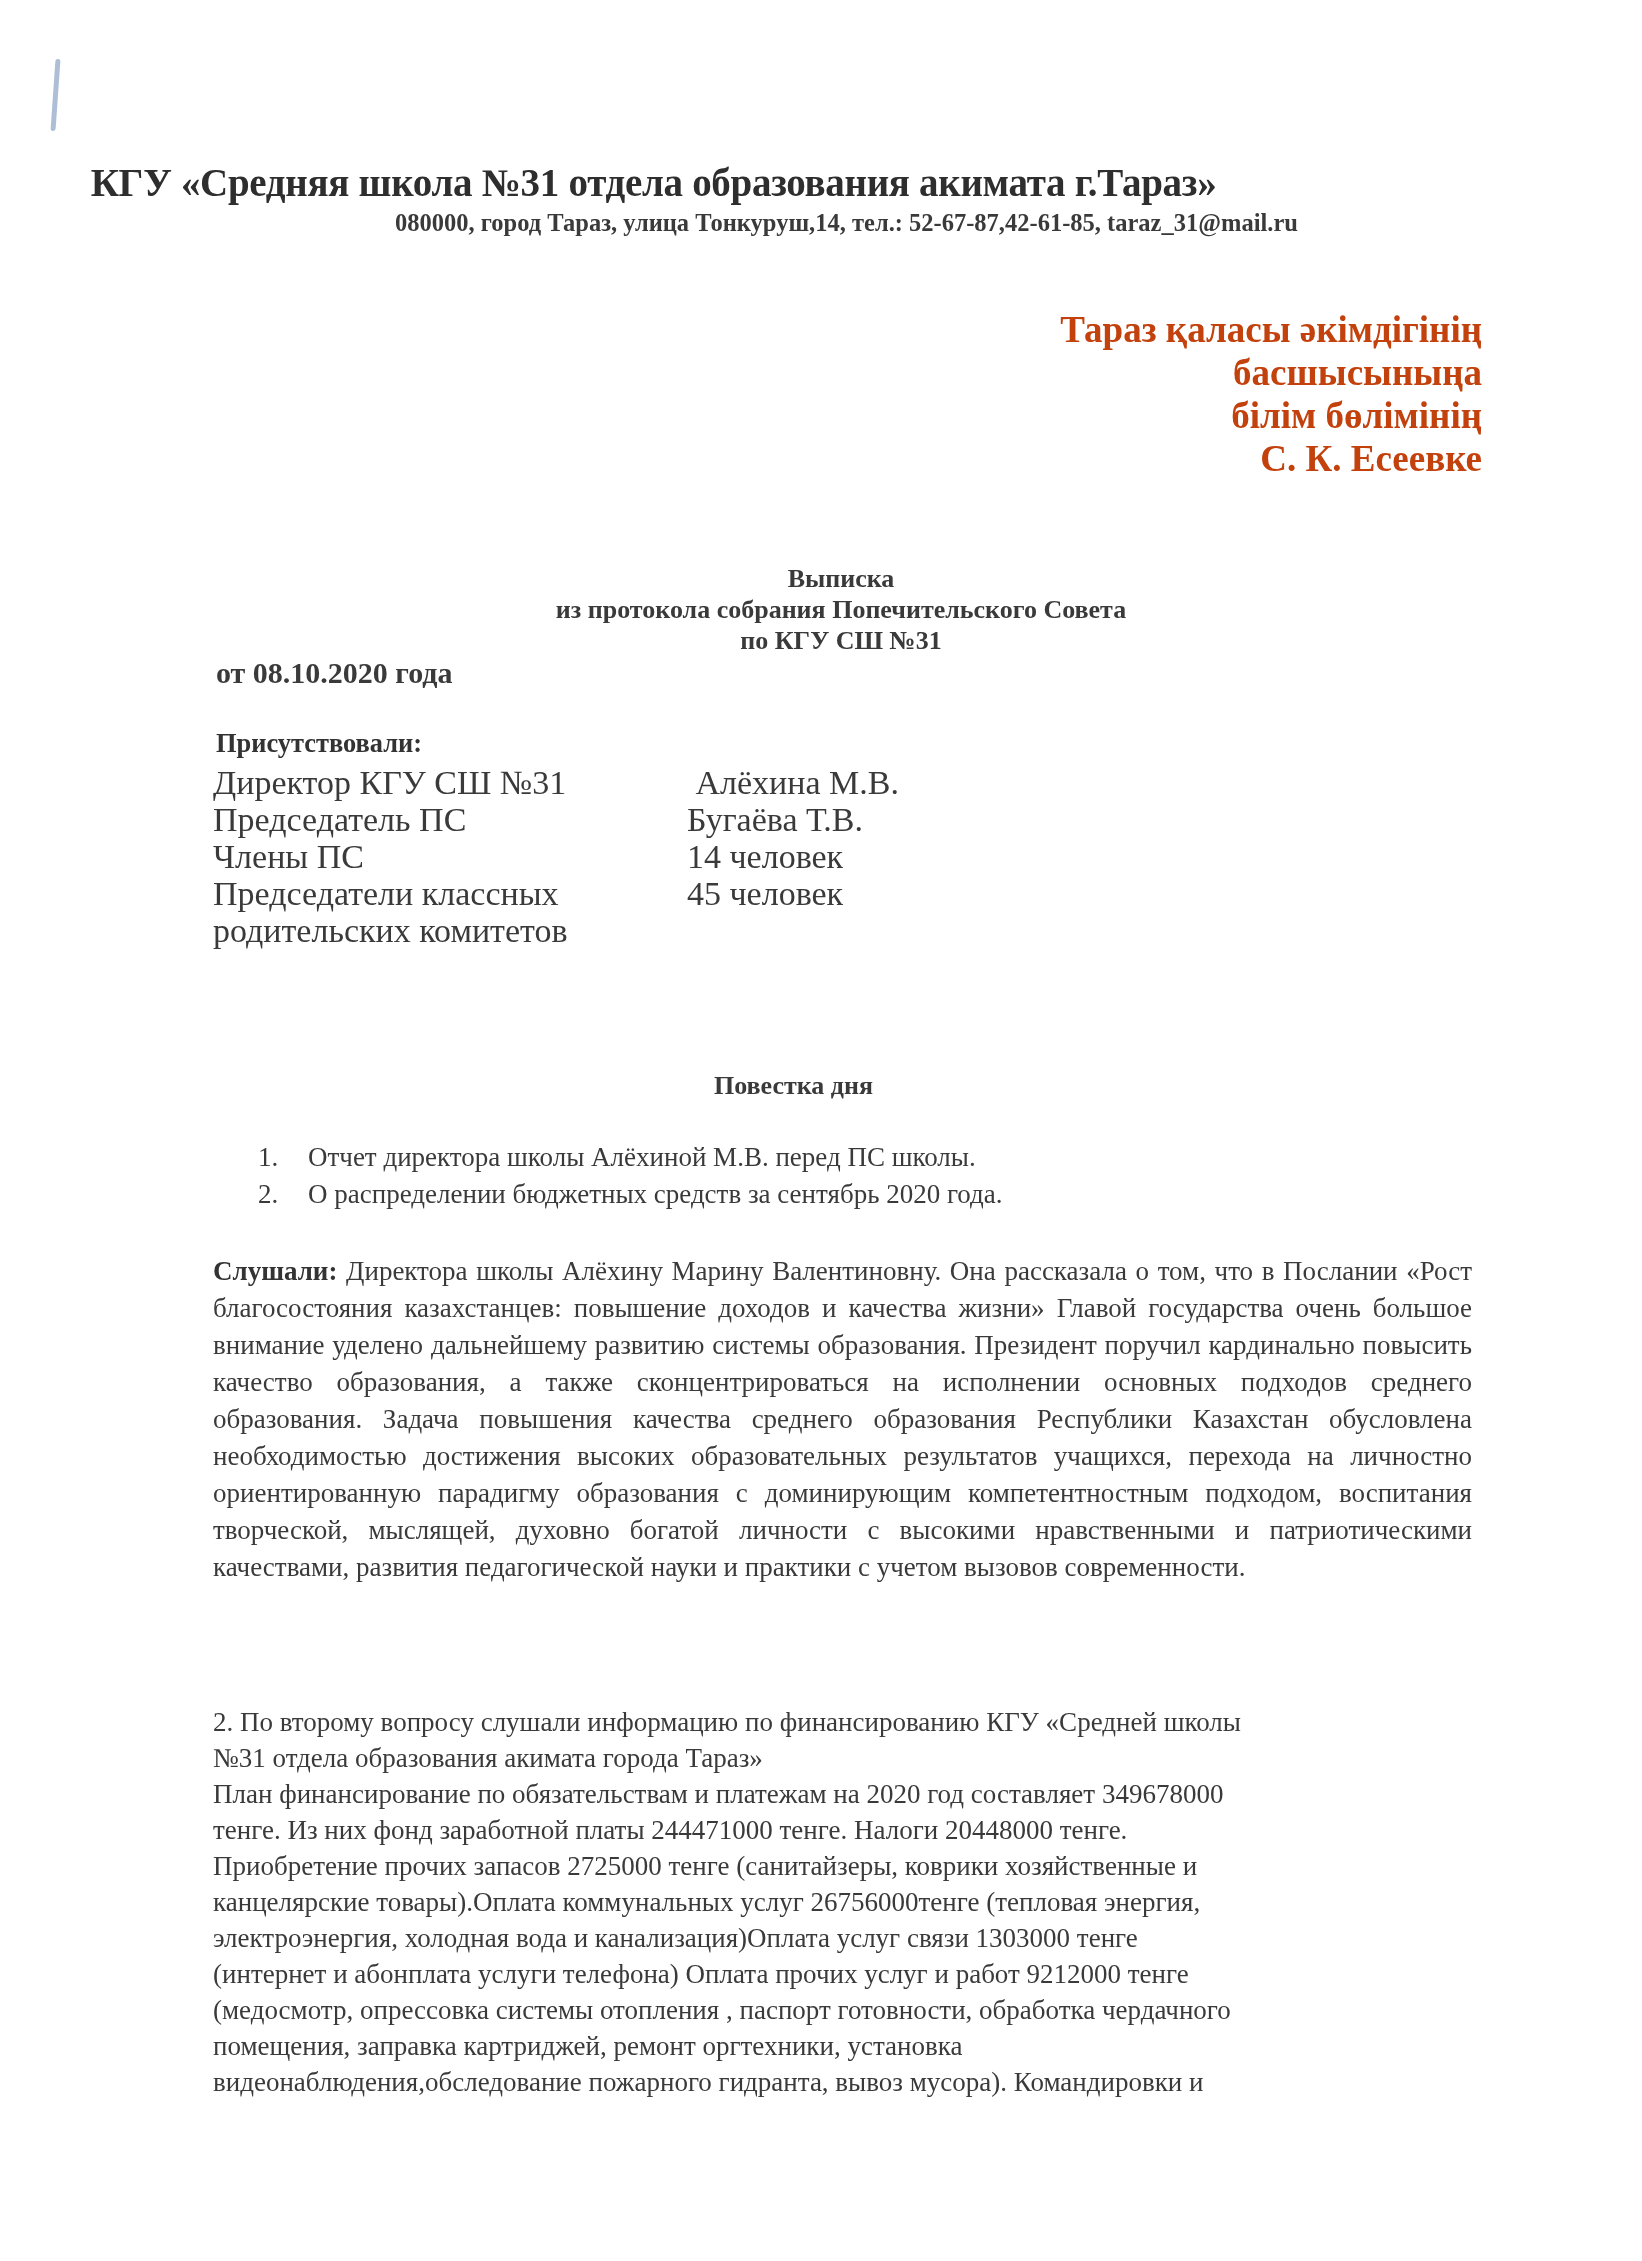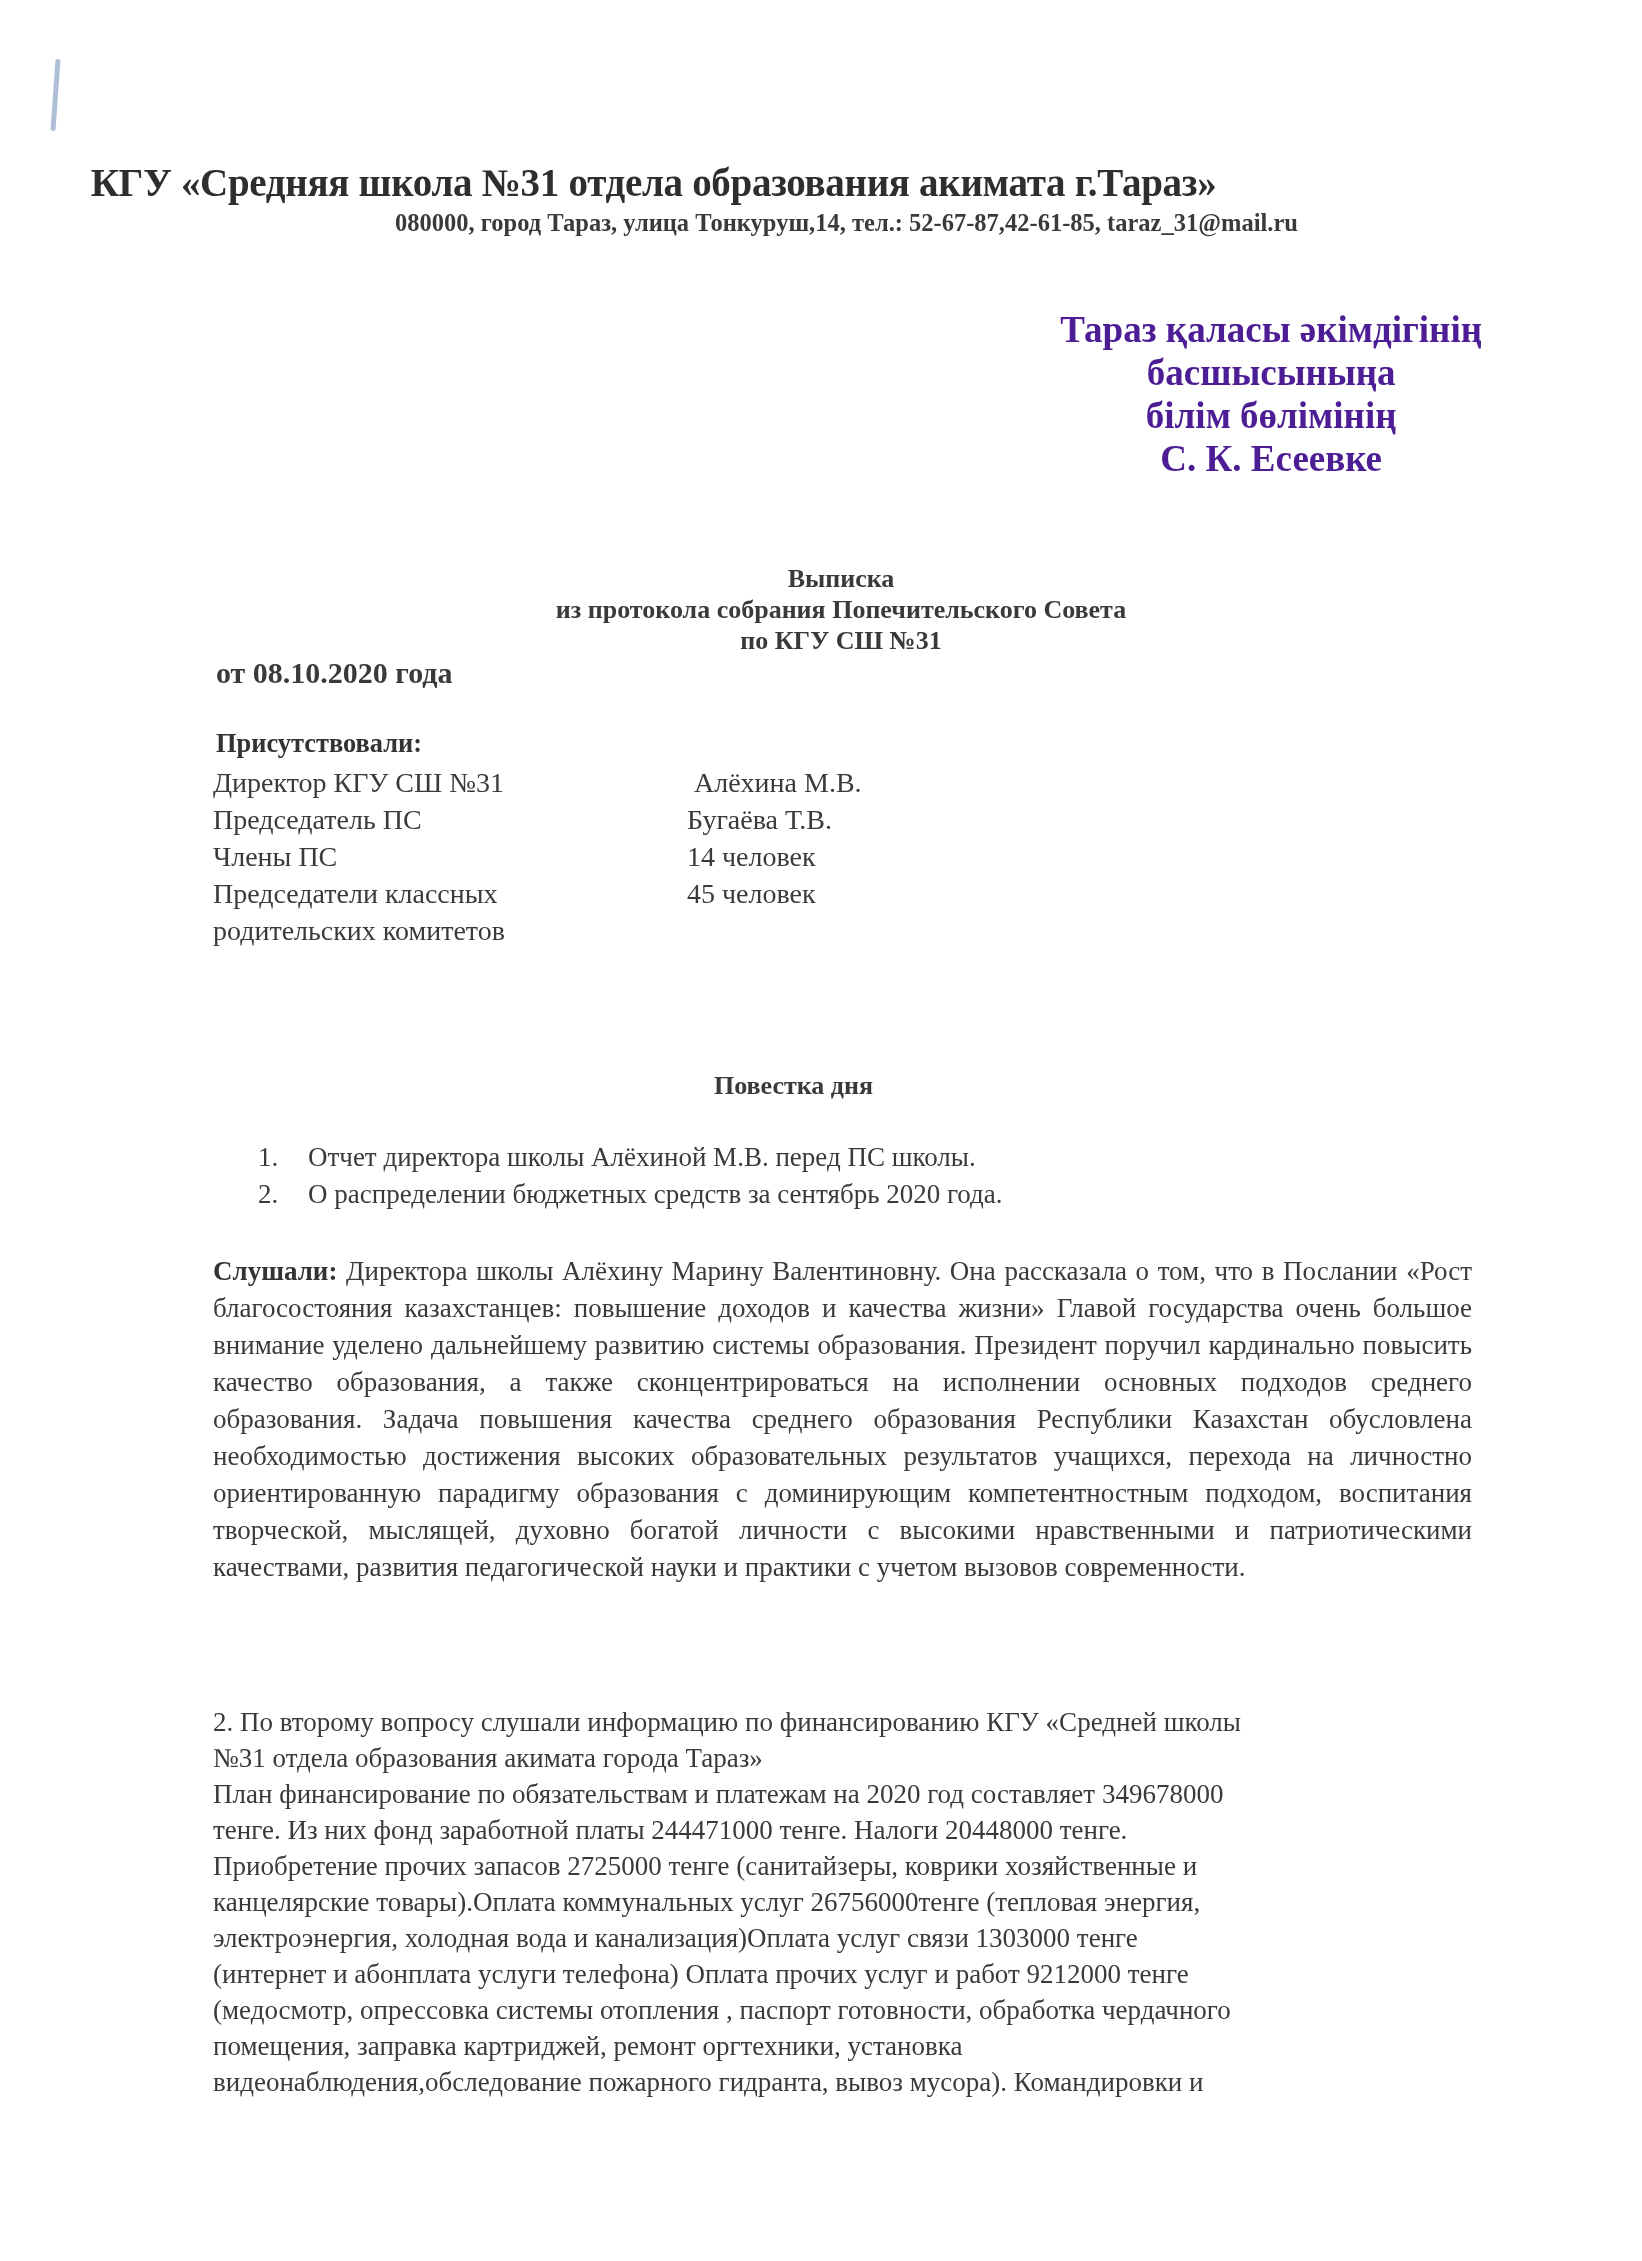--- a/index.html
+++ b/index.html
@@ -5,27 +5,27 @@
   html, body { margin:0; padding:0; background:#ffffff; }
   body { width:1643px; height:2261px; position:relative; overflow:hidden;
          font-family:"Liberation Serif","DejaVu Serif",serif; color:#3a3a3a; }
   .abs { position:absolute; }
   .pen-mark { left:53px; top:59px; width:5.2px; height:72px; background:#9fb3cf;
               border-radius:2.6px; transform:rotate(4deg); opacity:.85; }
   .header-title { left:0; width:1307px; top:160px; text-align:center;
                   font-size:39px; font-weight:bold; color:#2e2e2e; letter-spacing:-0.3px; }
   .header-addr { left:0; width:1643px; top:209px; text-align:center;
                  font-size:24.5px; font-weight:bold; color:#3a3a3a; padding-left:50px; box-sizing:border-box; }
-  .addressee { right:161px; top:308px; text-align:center; font-size:37px; font-weight:bold;
-               line-height:43px; color:#4c1d95; }
+  .addressee { right:161px; top:308px; text-align:right; font-size:37px; font-weight:bold;
+               line-height:43px; color:#c2410c; }
   .extract-title { left:0; width:1643px; top:551px; text-align:center; font-weight:bold;
                    font-size:26px; line-height:31px; color:#3a3a3a; padding-left:39px; box-sizing:border-box;margin-top:12px; }
   .extract-date { left:216px; top:656px; font-size:30px; font-weight:bold; color:#3a3a3a; }
   .present-heading { left:216px; top:728px; font-size:26.4px; font-weight:bold; color:#333; }
-  .present-table { left:213px; top:764px; font-size:28px; line-height:37px; color:#3a3a3a; }
+  .present-table { left:213px; top:764px; font-size:34px; line-height:37px; color:#3a3a3a; }
   .present-row { display:flex; }
   .present-role { width:474px; }
   .present-val { }
   .agenda-title { left:0; width:1548px; top:1071px; text-align:center; font-size:26px;
                   font-weight:bold; color:#3a3a3a; padding-left:39px; box-sizing:border-box; }
   .agenda-list { left:258px; top:1139px; font-size:27px; line-height:37px; color:#3a3a3a; }
   .agenda-item { display:flex; }
   .agenda-num { width:50px; }
   .body-text { left:213px; width:1259px; font-size:27px; line-height:37px; color:#3a3a3a;
                text-align:justify; }

